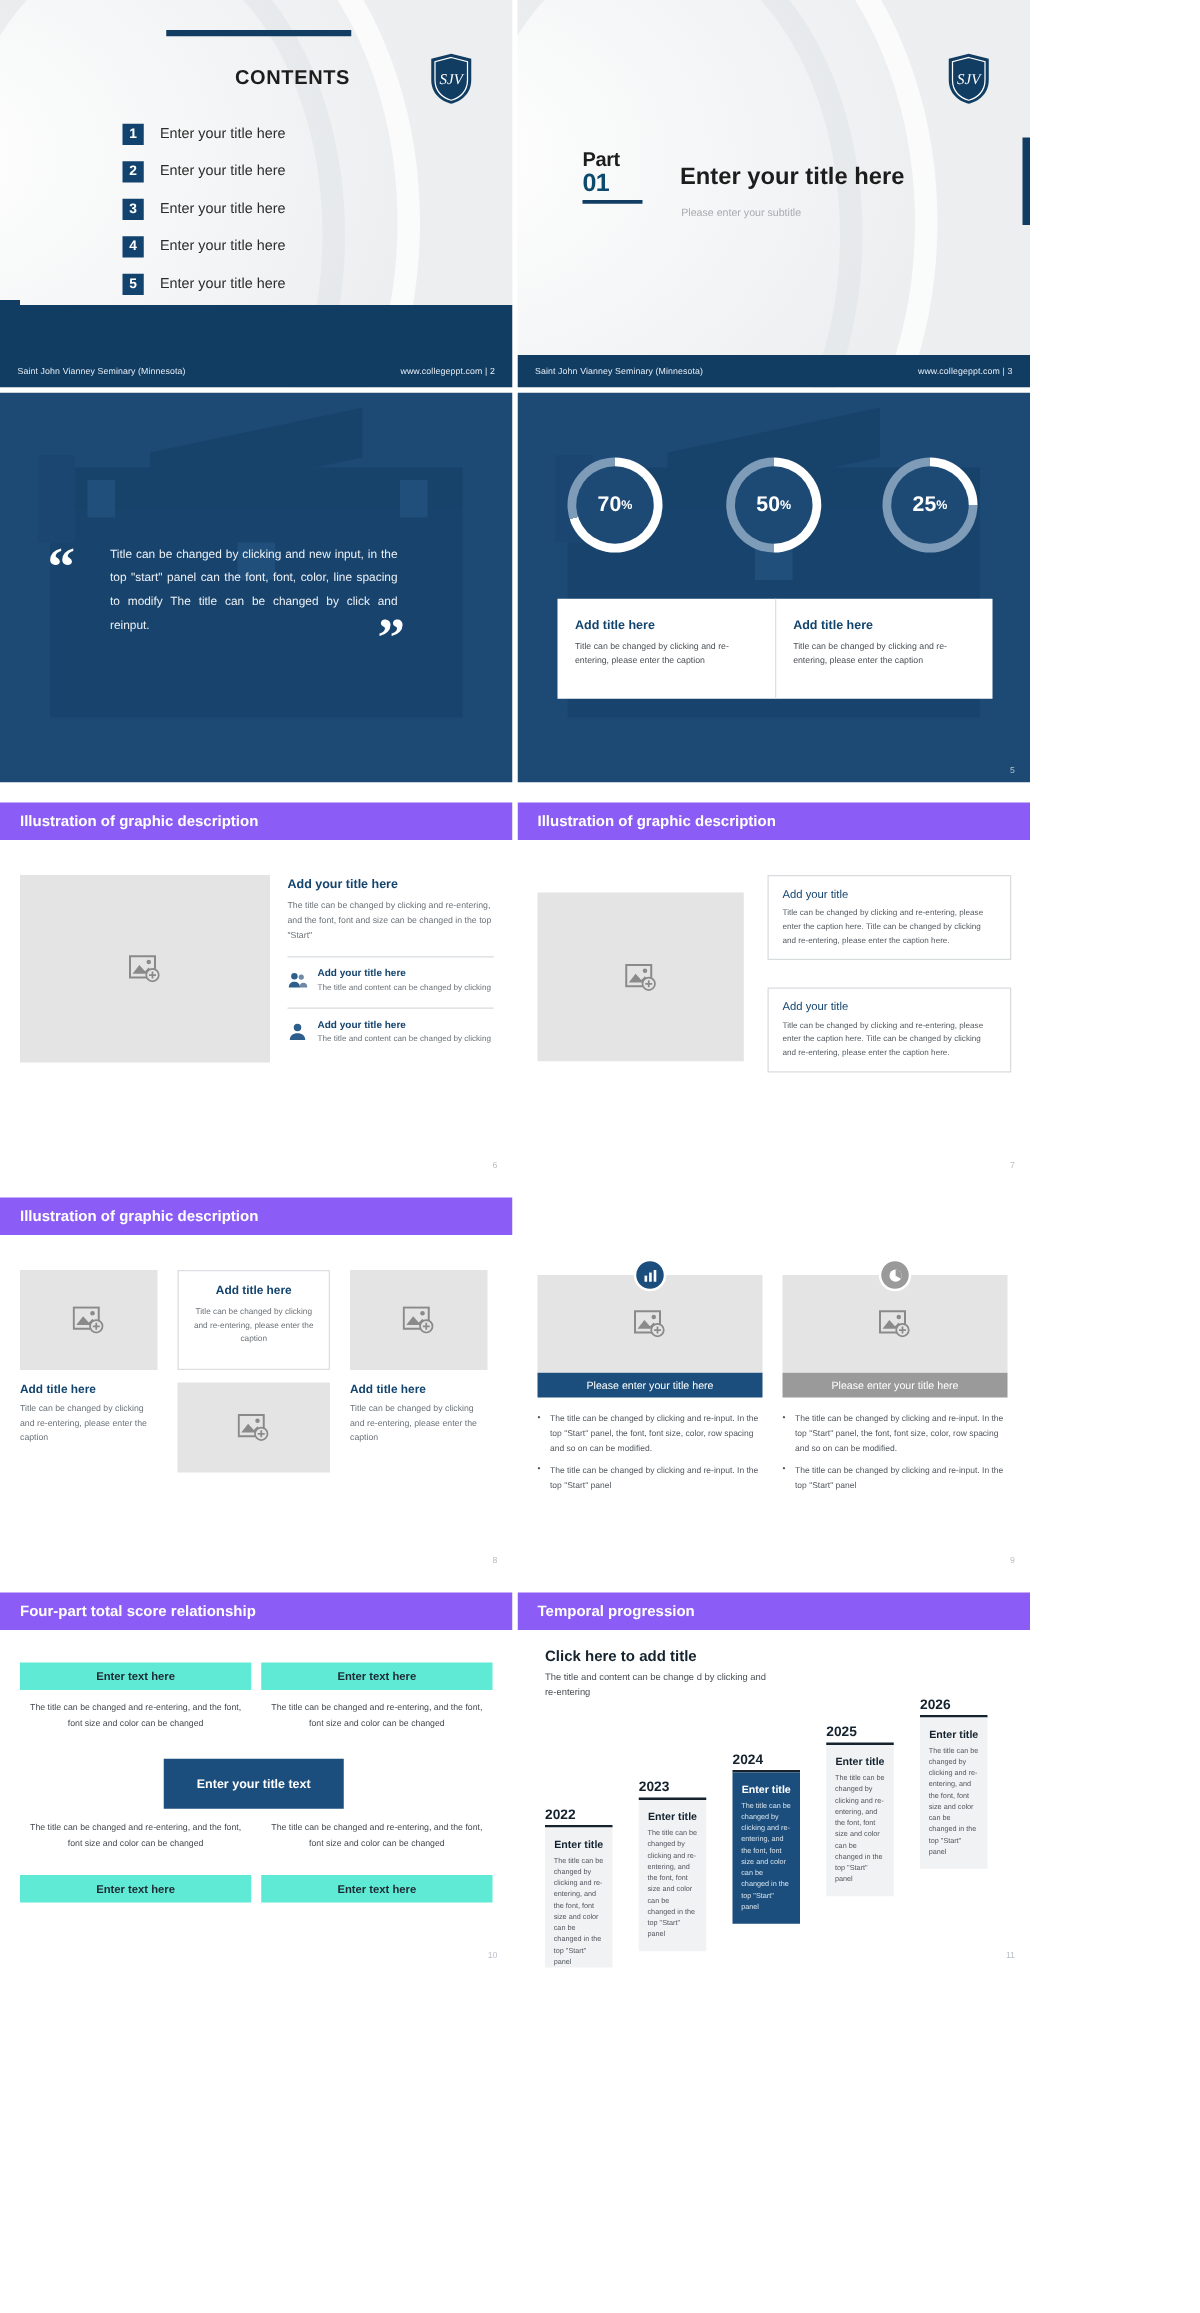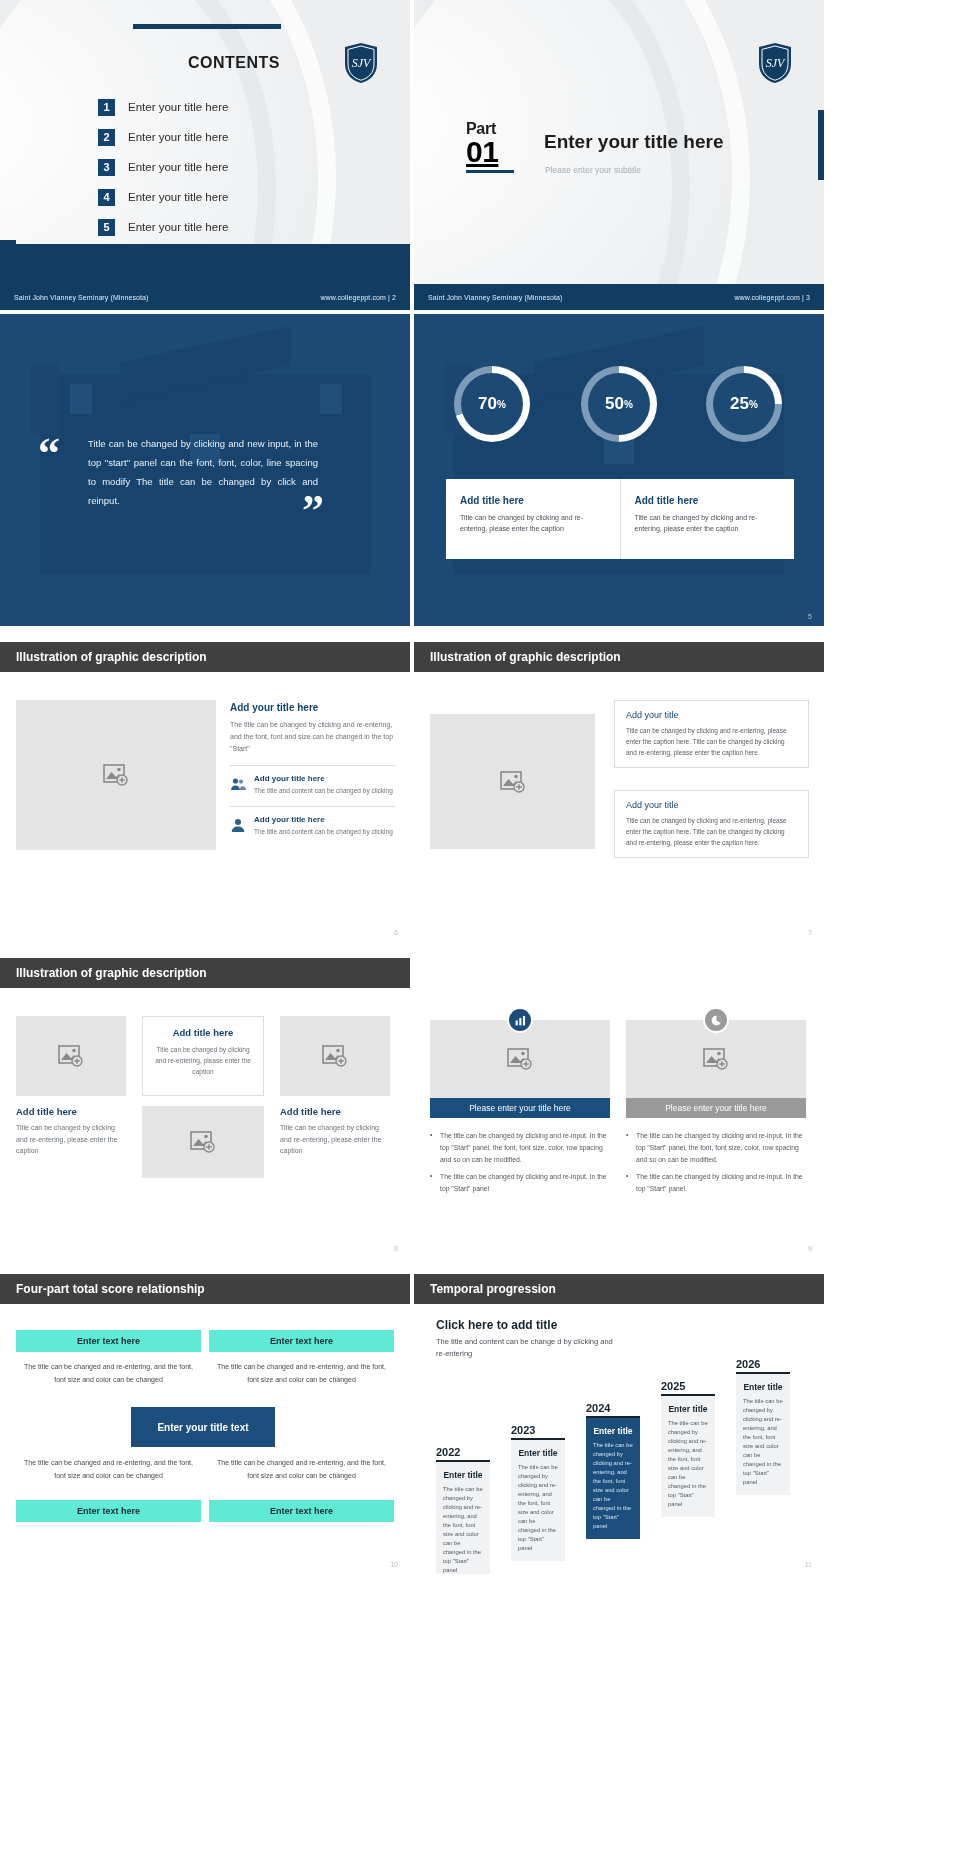--- a/index.html
+++ b/index.html
@@ -62,21 +62,21 @@
   .toc-row{ display:flex; align-items:center; height:30px; }
   .toc-num{ width:17px; height:17px; background:#12436e; color:#fff; font-size:11px;
             font-weight:bold; display:flex; align-items:center; justify-content:center;}
   .toc-label{ margin-left:13px; font-size:11.5px; color:#2b2b2b; }
 
   
   .s3-panel{ position:absolute; left:14px; top:12px; right:0; bottom:44px; }
   .s3-rightbar{ position:absolute; right:0; top:110px; width:6px; height:70px; background:#123d63;}
   .s3-part{ position:absolute; left:52px; top:120px; }
   .s3-part-w{ font-size:16px; font-weight:bold; color:#1d1d1d; letter-spacing:-.3px;}
-  .s3-part-n{ font-size:30px; font-weight:bold; color:#000000; letter-spacing:-.5px; line-height:.95;text-decoration:underline;}
+  .s3-part-n{ font-size:20px; font-weight:bold; color:#0c4a6e; letter-spacing:-.5px; line-height:.95;}
   .s3-part-rule{ width:48px; height:3px; background:#123d63; margin-top:3px;}
   .s3-title{ position:absolute; left:130px; top:131px; font-size:19px; font-weight:bold; color:#1d1d1d;}
   .s3-sub{ position:absolute; left:131px; top:165px; font-size:8.5px; color:#a8acb0;}
 
   
   .photoblue{ position:absolute; inset:0; background:#1d4a75; }
   .bldg{ position:absolute; inset:0; opacity:.30; }
   .bldg i{ position:absolute; background:#0d3558; }
 
   
@@ -94,21 +94,21 @@
                color:#fff; font-weight:bold; font-size:17px;}
   .donut .val small{ font-size:10px; font-weight:bold; }
   .cards5{ position:absolute; left:32px; top:165px; width:348px; height:80px; background:#fff;
            display:flex; }
   .card5{ flex:1; padding:16px 14px 0 14px; }
   .card5 + .card5 { border-left:1px solid #dcdfe3; }
   .card5 h4{ font-size:10px; color:#13446e; margin-bottom:6px;}
   .card5 p{ font-size:7px; color:#4a4f55; line-height:11px;}
 
   
-  .hdr{ position:absolute; left:0; top:12px; width:410px; height:30px; background:#404040;
+  .hdr{ position:absolute; left:0; top:12px; width:410px; height:30px; background:#8b5cf6;
         color:#fff; display:flex; align-items:center; padding-left:16px;
         font-size:12px; font-weight:bold;}
   .body{ position:absolute; left:0; top:42px; right:0; bottom:0; background:#fff; }
 
   
   .imgbox{ background:#e4e4e4; display:flex; align-items:center; justify-content:center;}
   .imgic{ width:26px; height:22px; position:relative; }
   .imgic svg{ width:100%; height:100%; display:block;}
 
   

